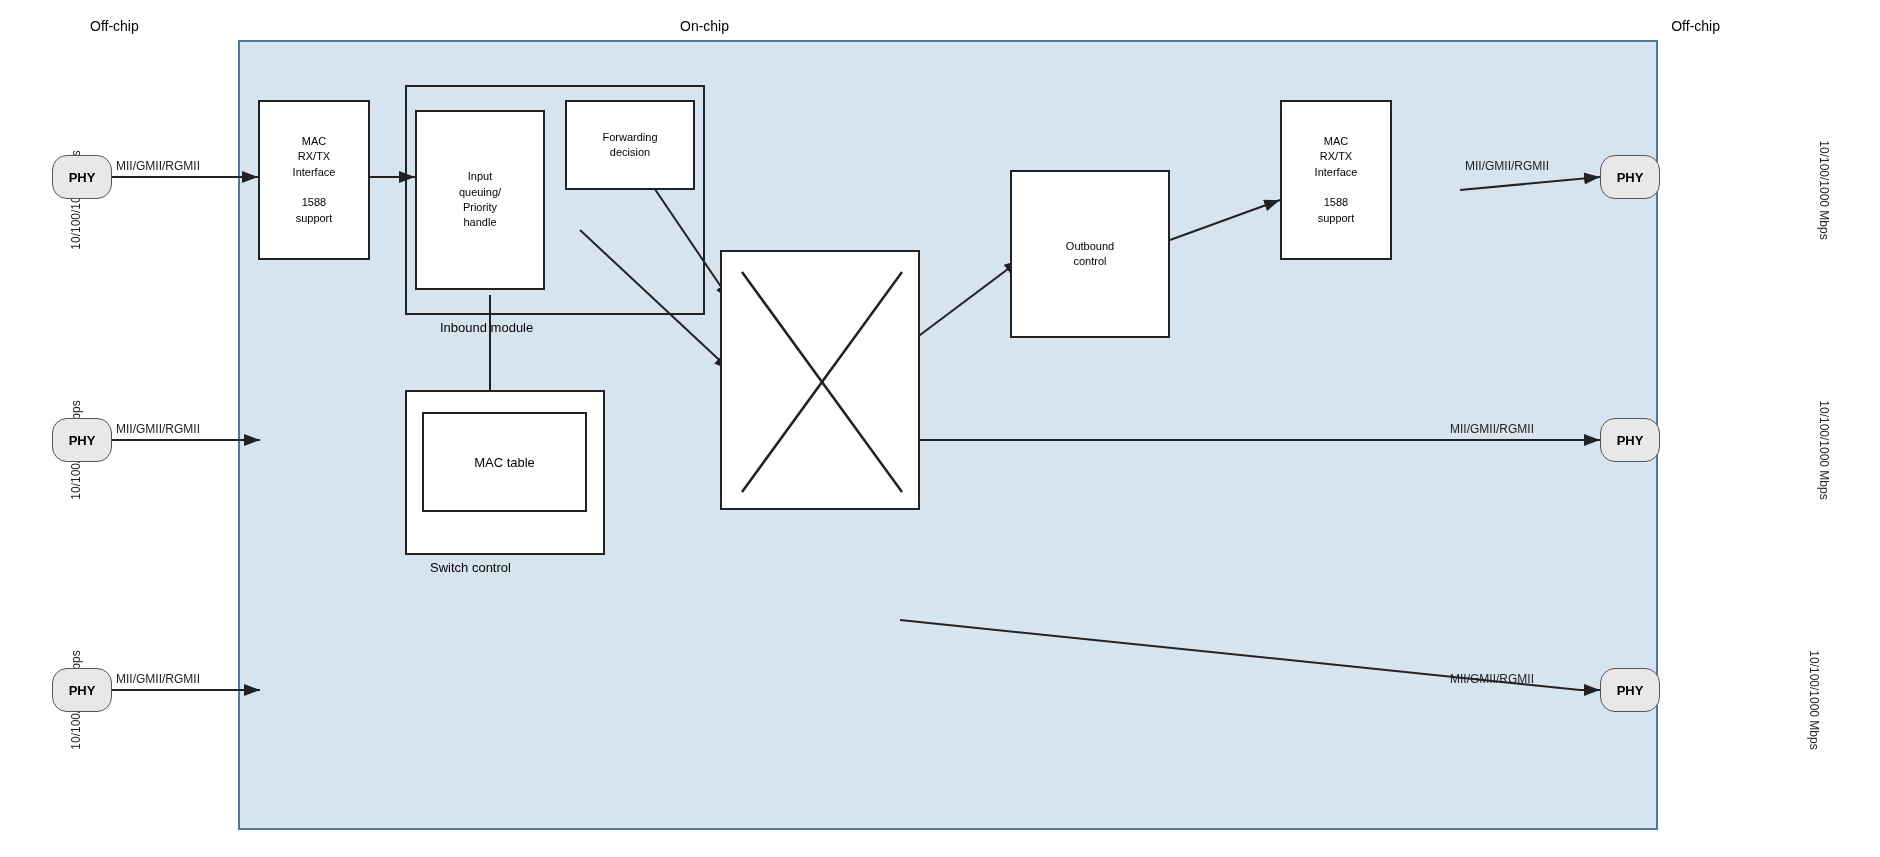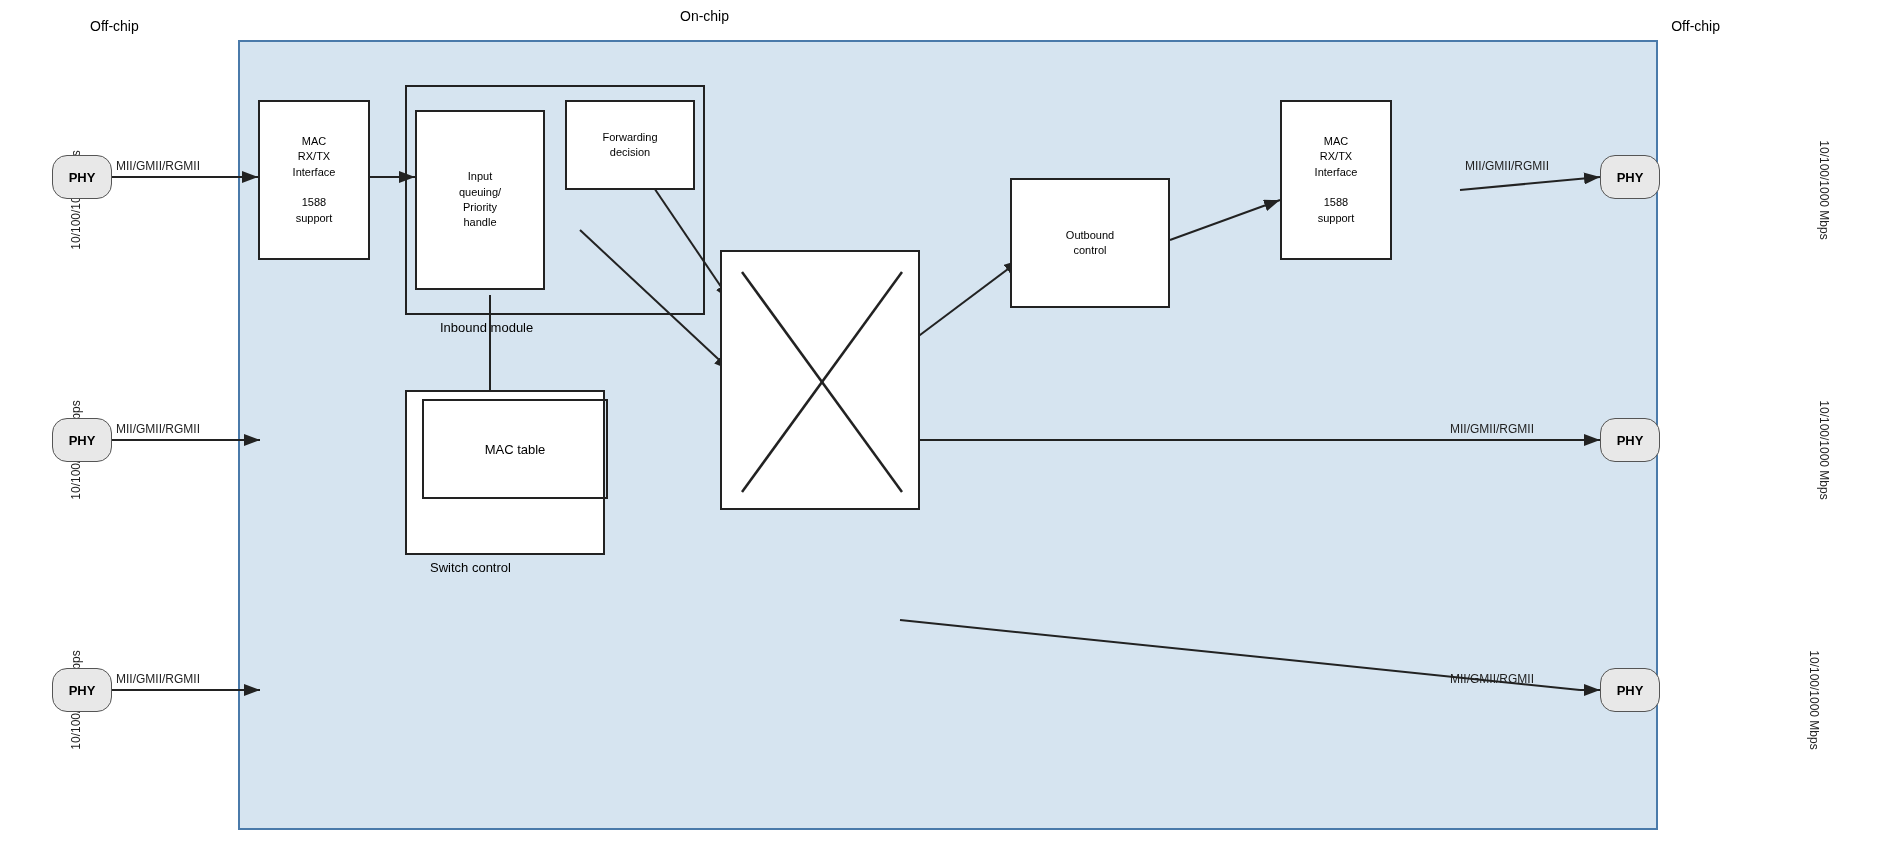--- a/index.html
+++ b/index.html
@@ -27,21 +27,21 @@
       font-size: 14px;
     }
     .offchip-right {
       position: absolute;
       top: 18px;
       right: 160px;
       font-size: 14px;
     }
     .onchip-label {
       position: absolute;
-      top: 8px;
+      top: 18px;
       left: 680px;
       font-size: 14px;
       text-align: right;
     }
 
     
     .onchip-box {
       position: absolute;
       top: 40px;
       left: 238px;
@@ -198,34 +198,34 @@
     <span>handle</span>
   </div>
 
   <div class="block-box" style="left:565px; top:100px; width:130px; height:90px;">
     <span>Forwarding</span>
     <span>decision</span>
   </div>
 
   <div style="position:absolute; top:390px; left:405px; width:200px; height:165px; border:2px solid #222; background:#fff;">
 
-    <div style="position:absolute; top:7px; left:15px; width:186px; height:100px; border:2px solid #222; display:flex; align-items:center; justify-content:center;">
+    <div style="position:absolute; top:20px; left:15px; width:165px; height:100px; border:2px solid #222; display:flex; align-items:center; justify-content:center;">
       <span>MAC table</span>
     </div>
   </div>
   <span style="position:absolute; top:560px; left:430px; font-size:13px;">Switch control</span>
 
   <div style="position:absolute; top:250px; left:720px; width:200px; height:260px; background:#fff; border:2px solid #222;">
     <svg width="200" height="260">
       <line x1="20" y1="20" x2="180" y2="240" stroke="#222" stroke-width="2.5"></line>
       <line x1="180" y1="20" x2="20" y2="240" stroke="#222" stroke-width="2.5"></line>
     </svg>
   </div>
 
-  <div class="block-box" style="left:1010px; top:178px; width:160px; height:130px;">
+  <div class="block-box" style="left:1010px; top:170px; width:160px; height:168px;">
     <span>Outbound</span>
     <span>control</span>
   </div>
 
   <div class="block-box" style="left:1280px; top:100px; width:112px; height:160px;">
     <span>MAC</span>
     <span>RX/TX</span>
     <span>Interface</span>
     <br>
     <span>1588</span>

